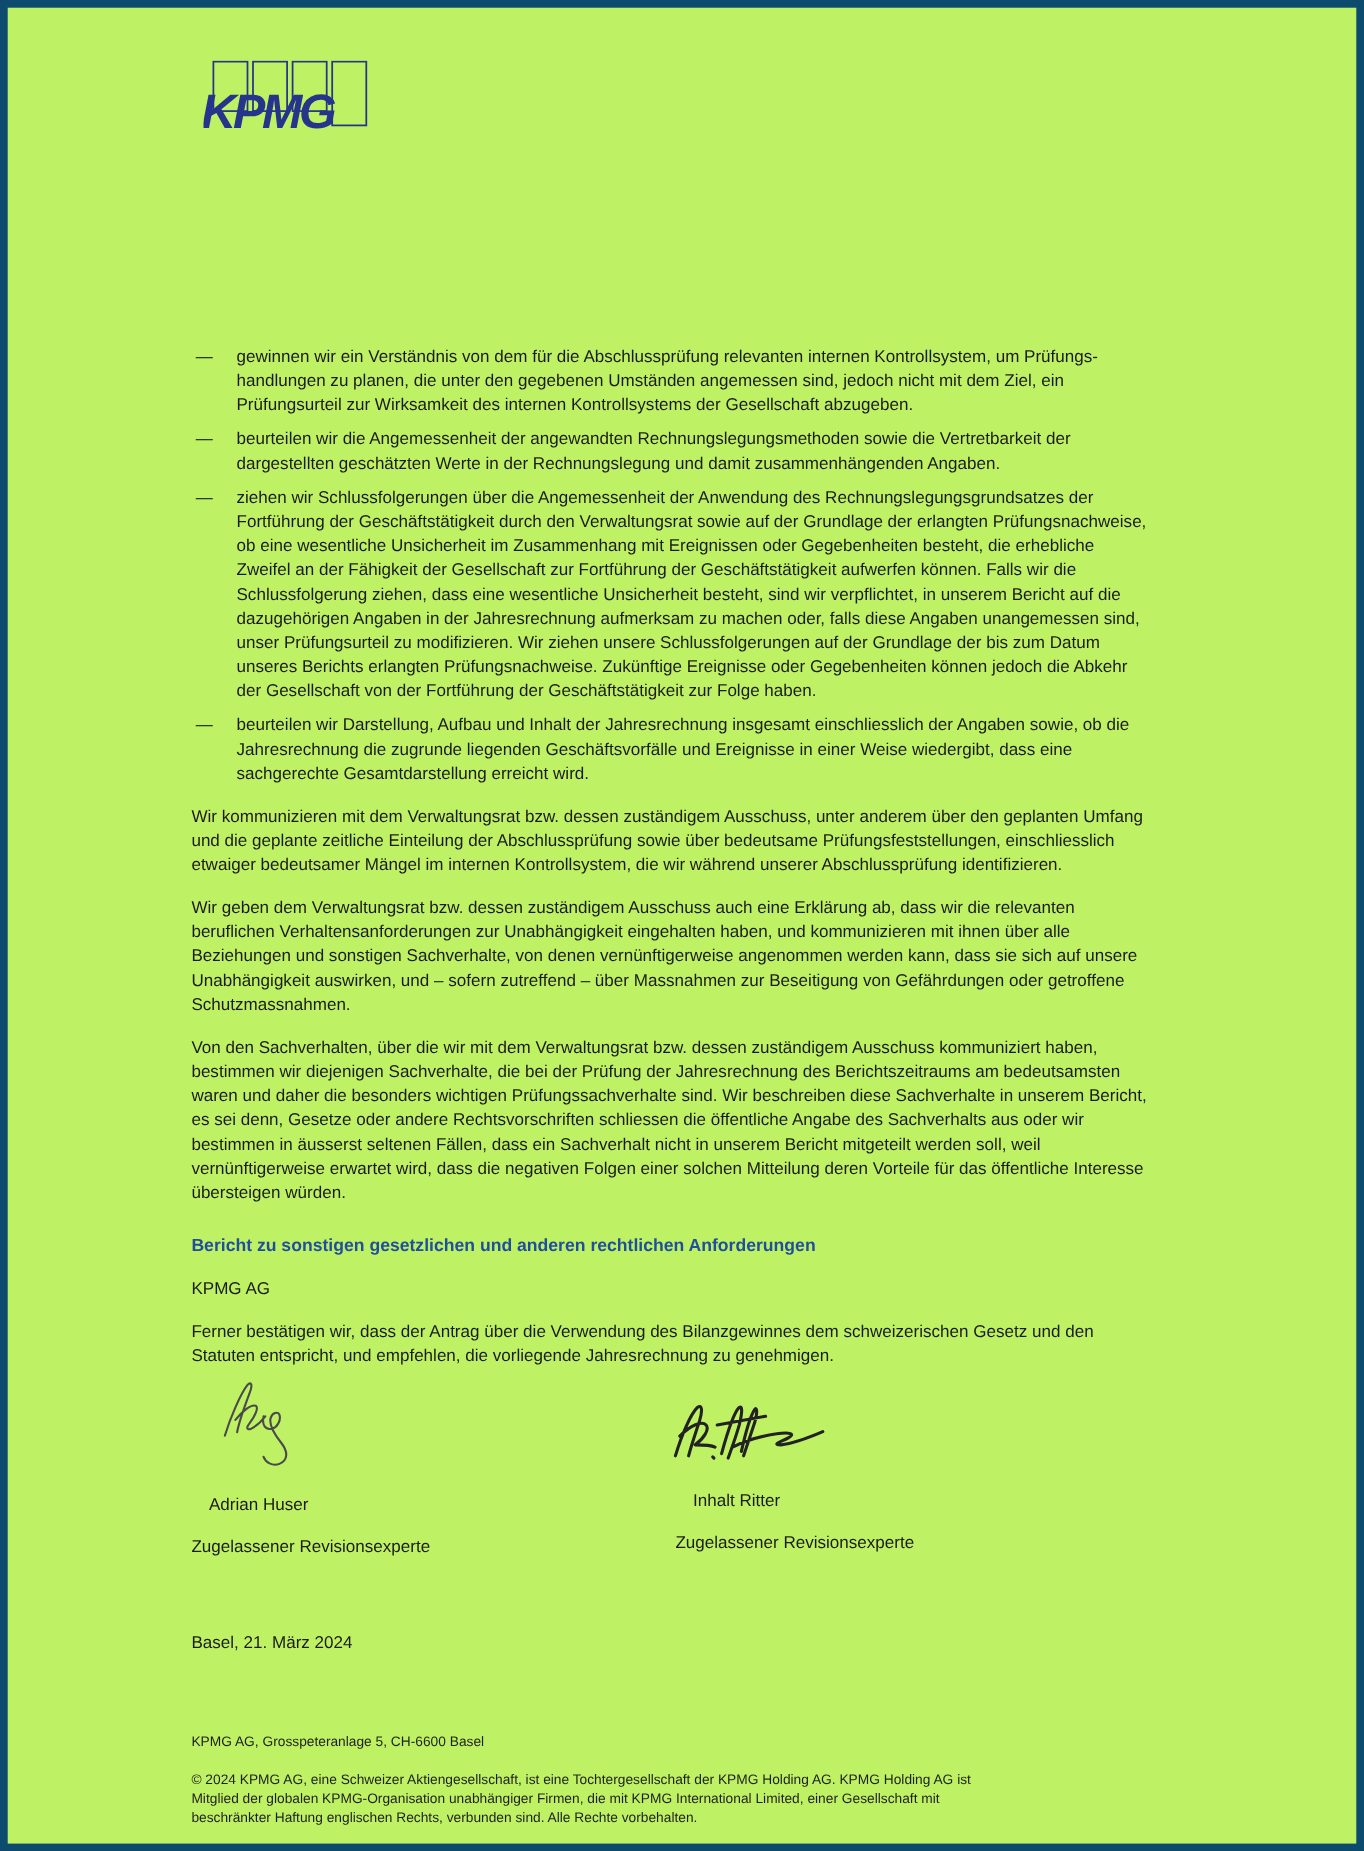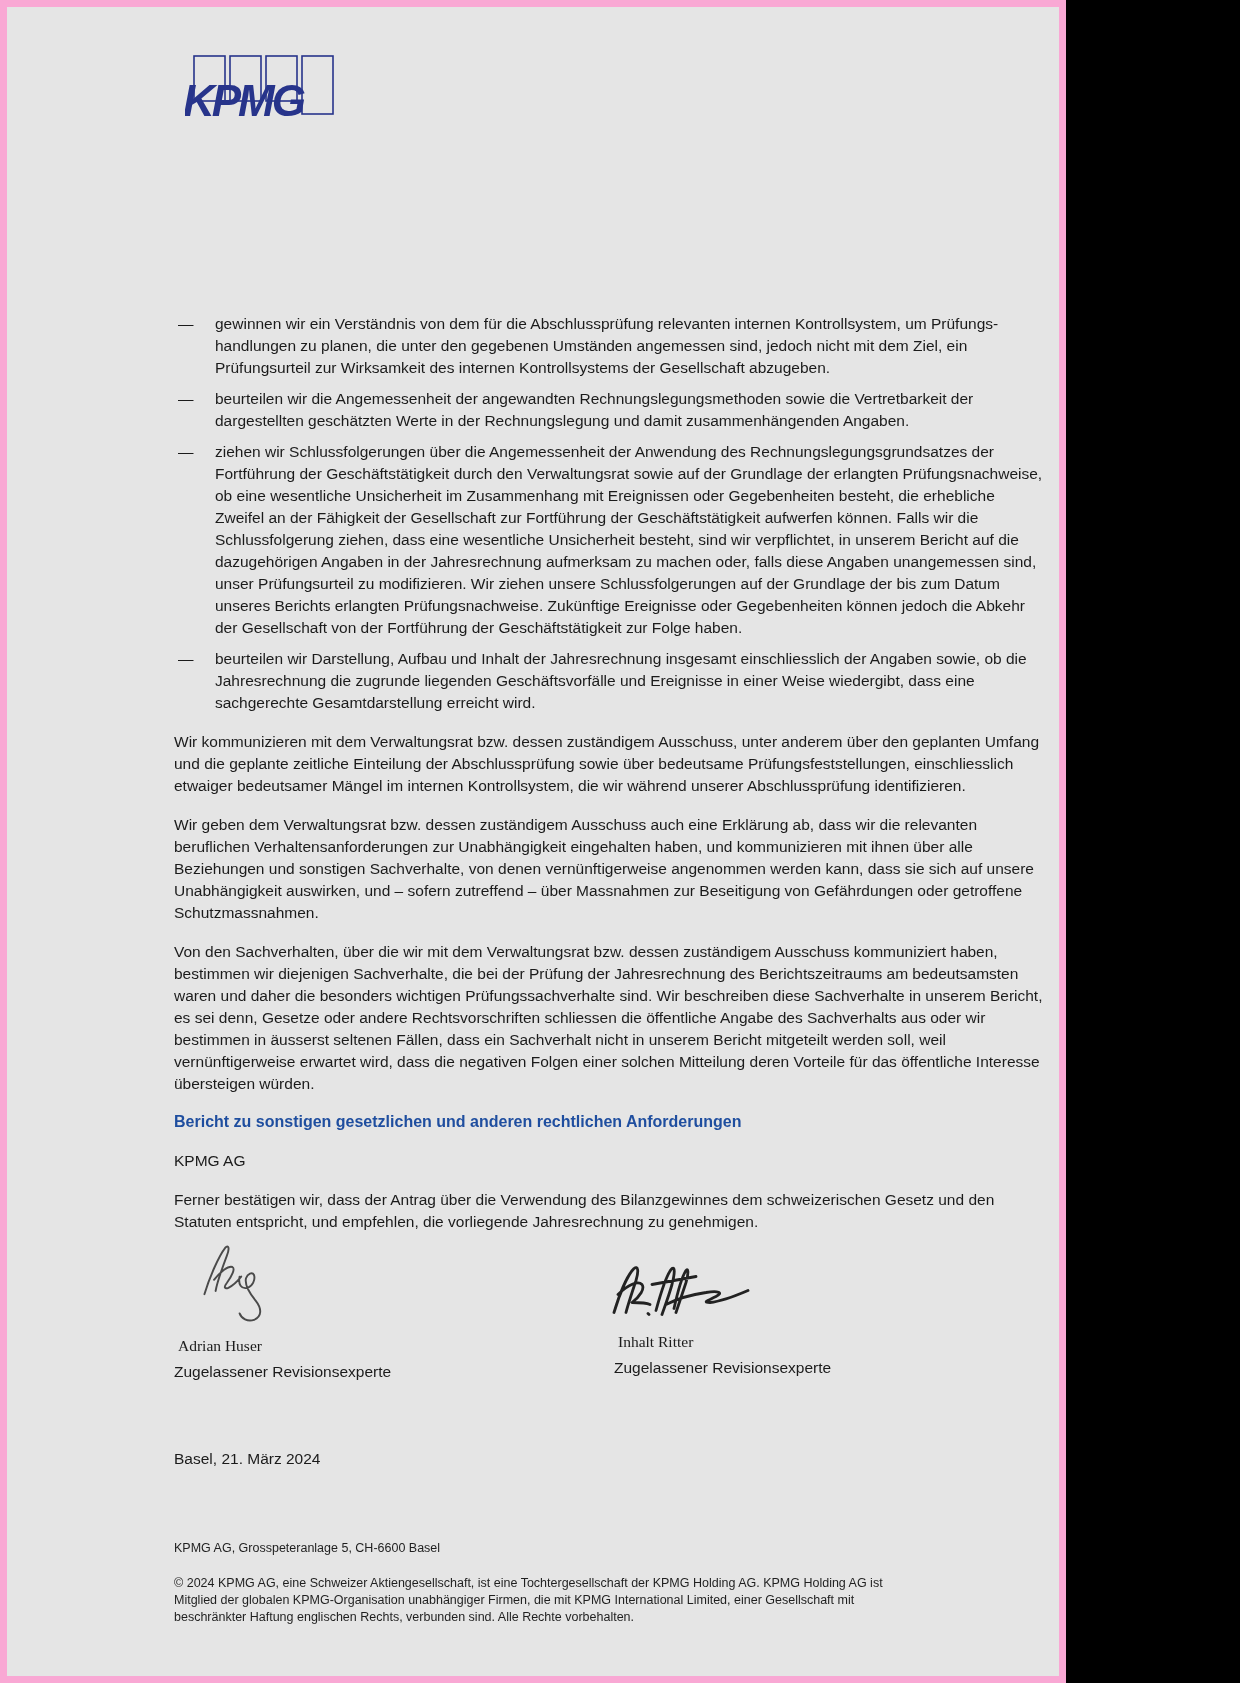--- a/index.html
+++ b/index.html
@@ -1,44 +1,44 @@
 <!DOCTYPE html>
 <html lang="de"><head>
 <meta charset="utf-8">
 <style>
   html,body{margin:0;padding:0;background:#000;}
   .page{
     position:relative;
-    width:1066px;height:1683px;
+    width:1240px;height:1683px;
     box-sizing:border-box;
-    background:#e5e5e5;
-    border:7px solid #f9a8d4;
+    background:#bef264;
+    border:7px solid #0c4a6e;
     overflow:hidden;
     font-family:"Liberation Sans",sans-serif;
     color:#1b1b1b;
   }
   .logo{margin:48px 0 0 178px;width:150px;height:64px;}
   .content{margin-left:167px;width:870px;font-size:15.5px;line-height:22px;}
   .bullets{margin-top:190px;}
   .bullet{display:flex;margin-bottom:9px;}
   .bullet .dash{flex:0 0 37px;padding-left:4px;}
   .para{margin:17px 0 0 0;}
   .section-heading{
-    margin:16px 0 0 0;
+    margin:26px 0 0 0;
     font-size:16px;font-weight:bold;
     color:#1f4e9f;
   }
   .company{margin-top:17px;}
   .sig-row{display:flex;margin-top:10px;}
   .sig-col-left{width:440px;}
   .sig-col-right{width:430px;}
   .sig-img{display:block;height:88px;margin-bottom:4px;}
   .sig-img.huser{margin-left:14px;width:100px;}
   .sig-img.ritter{margin-left:-6px;margin-top:16px;height:68px;width:150px;}
-  .sig-name{margin:4px;font-family:Liberation Serif, serif;}
+  .sig-name{margin:16px;}
   .sig-role{margin:0;}
   .dateline{margin-top:65px;}
   .footer{margin-left:167px;margin-top:70px;width:735px;font-size:12.5px;line-height:17px;color:#1f1f1f;}
   .footer-address{margin-bottom:18px;}
   .sig-stroke{fill:none;stroke-linecap:round;stroke-linejoin:round;}
 </style>
 </head>
 <body>
 
 <div class="page">

